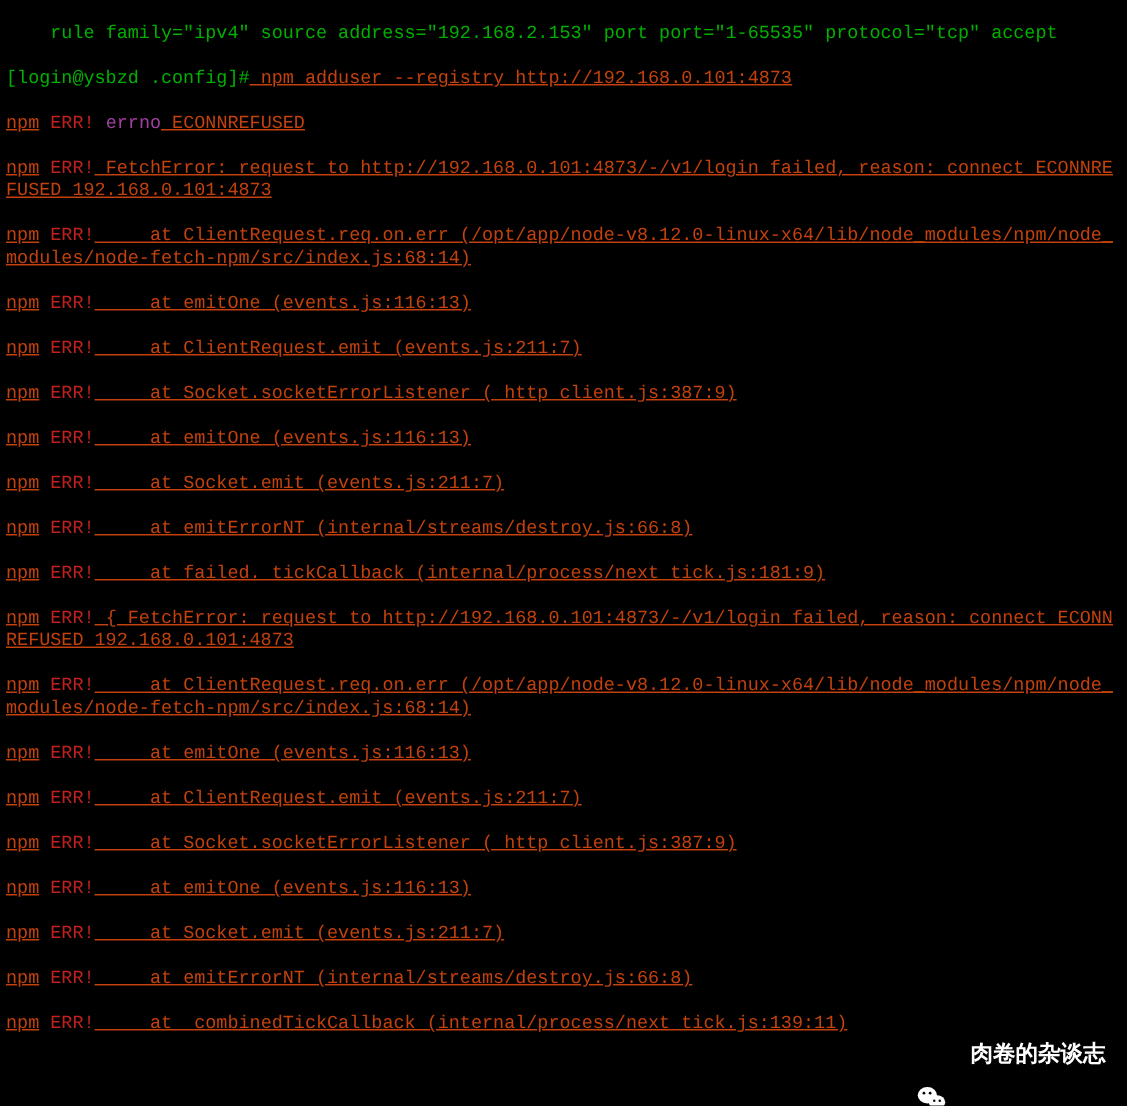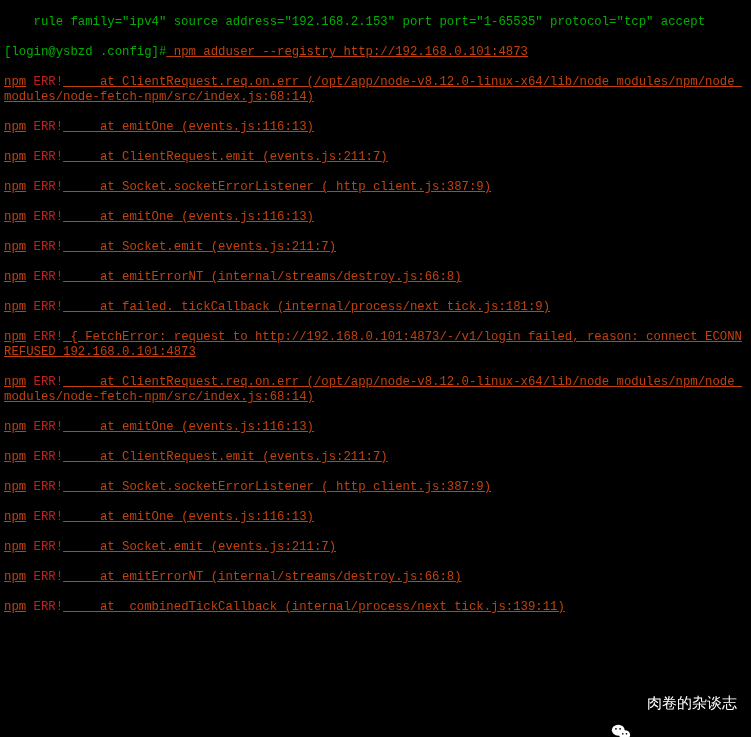--- a/index.html
+++ b/index.html
@@ -30,36 +30,38 @@
   .watermark {
     position: absolute;
     right: 14px;
     bottom: 24px;
     display: flex;
     align-items: center;
     gap: 15px;
     color: #ffffff;
     font-family: "PingFang SC","Microsoft YaHei",sans-serif;
     font-size: 15px;
-    font-weight: 400;
+    font-weight: 700;
     pointer-events: none;
   }
   .wechat-icon {
     width: 22px;
     height: 22px;
     position: relative;
   }
   .wechat-icon svg { width: 22px; height: 22px; }
 </style>
 </head>
 <body>
 
 <div class="terminal">
 <div class="line"><span class="green">    rule family="ipv4" source address="192.168.2.153" port port="1-65535" protocol="tcp" accept</span></div>
 <div class="line"><span class="green">[login@ysbzd .config]#</span><span class="white"> </span><span class="white">npm adduser --registry http://192.168.0.101:4873</span></div>
+<div class="line"><span class="white">npm</span> <span class="red">ERR!</span> <span class="purple">errno</span><span class="white"> ECONNREFUSED</span></div>
+<div class="line"><span class="white">npm</span> <span class="red">ERR!</span><span class="white"> FetchError: request to http://192.168.0.101:4873/-/v1/login failed, reason: connect ECONNREFUSED 192.168.0.101:4873</span></div>
 <div class="line"><span class="white">npm</span> <span class="red">ERR!</span><span class="white">     at ClientRequest.req.on.err (/opt/app/node-v8.12.0-linux-x64/lib/node_modules/npm/node_modules/node-fetch-npm/src/index.js:68:14)</span></div>
 <div class="line"><span class="white">npm</span> <span class="red">ERR!</span><span class="white">     at emitOne (events.js:116:13)</span></div>
 <div class="line"><span class="white">npm</span> <span class="red">ERR!</span><span class="white">     at ClientRequest.emit (events.js:211:7)</span></div>
 <div class="line"><span class="white">npm</span> <span class="red">ERR!</span><span class="white">     at Socket.socketErrorListener (_http_client.js:387:9)</span></div>
 <div class="line"><span class="white">npm</span> <span class="red">ERR!</span><span class="white">     at emitOne (events.js:116:13)</span></div>
 <div class="line"><span class="white">npm</span> <span class="red">ERR!</span><span class="white">     at Socket.emit (events.js:211:7)</span></div>
 <div class="line"><span class="white">npm</span> <span class="red">ERR!</span><span class="white">     at emitErrorNT (internal/streams/destroy.js:66:8)</span></div>
 <div class="line"><span class="white">npm</span> <span class="red">ERR!</span><span class="white">     at failed._tickCallback (internal/process/next_tick.js:181:9)</span></div>
 <div class="line"><span class="white">npm</span> <span class="red">ERR!</span><span class="white"> { FetchError: request to http://192.168.0.101:4873/-/v1/login failed, reason: connect ECONNREFUSED 192.168.0.101:4873</span></div>
 <div class="line"><span class="white">npm</span> <span class="red">ERR!</span><span class="white">     at ClientRequest.req.on.err (/opt/app/node-v8.12.0-linux-x64/lib/node_modules/npm/node_modules/node-fetch-npm/src/index.js:68:14)</span></div>

